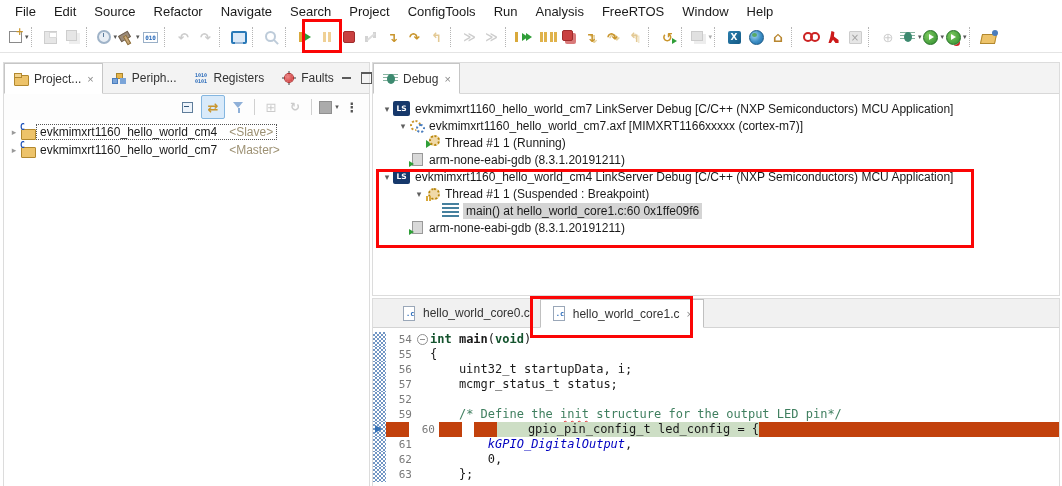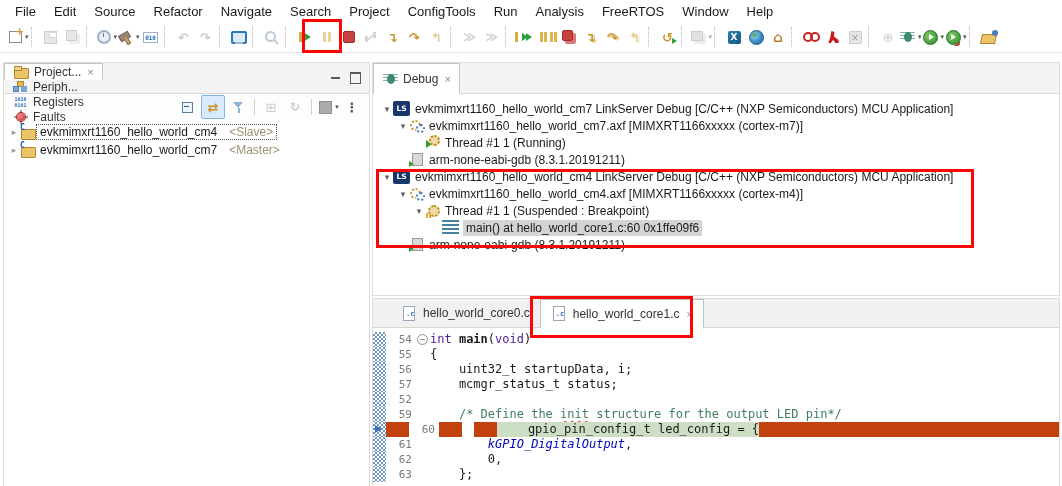--- a/index.html
+++ b/index.html
@@ -158,21 +158,21 @@
   .ptr.on{display:block;position:absolute;left:2px;top:3px;width:0;height:0;
     border-top:4px solid transparent;border-bottom:4px solid transparent;border-left:7px solid #3572b8;}
   .lnum{width:26px;flex:0 0 26px;text-align:right;padding-right:4px;color:#7a7a7a;font-size:11px;background:#fff;}
   .foldc{width:12px;flex:0 0 12px;display:flex;align-items:center;justify-content:center;background:#fff;}
   .foldm{visibility:hidden;width:9px;height:9px;border:1px solid #8f8f8f;border-radius:50%;position:relative;}
   .foldm.on{visibility:visible;}
   .foldm.on::after{content:"";position:absolute;left:2px;top:4px;width:5px;height:1px;background:#8f8f8f;}
   .ctext{display:inline-block;padding-left:2px;}
   .ctext span{white-space:pre;}
   .crow.cur .ctext{background:#cddec5;}
-  .kw{color:#4c1d95;font-weight:normal;}
+  .kw{color:#14532d;font-weight:bold;}
   .fn{font-weight:bold;}
   .cm{color:#3f7f5f;}
   .const{color:#0000c0;font-style:italic;}
   .sp{text-decoration:underline wavy #e03030 1px;text-underline-offset:2px;}
   
   .anno{position:absolute;border:3px solid #fb0505;pointer-events:none;}
   .anno.a1{left:302px;top:19px;width:34px;height:28px;}
   .anno.a2{left:376px;top:169px;width:592px;height:73px;}
   .anno.a3{left:530px;top:296px;width:157px;height:36px;}
 </style>
@@ -404,21 +404,21 @@
         <span class="ti"></span>
       </span>
 
       <span class="tbtn" title="Import">
         <span class="ti i-import"></span>
       </span>
     </div>
 
   <div class="panel left">
     <div class="ptabs">
-      <span style="display:flex;align-items:stretch;flex-direction:column;">
+      <span style="display:flex;align-items:stretch;">
 
           <span class="ptab active">
             <span class="ti sm i-folder"></span>
             <span class="ptab-label">Project...</span>
             <span class="tclose on">×</span>
           </span>
 
           <span class="ptab">
             <span class="ti sm i-periph"></span>
             <span class="ptab-label">Periph...</span>
@@ -535,25 +535,20 @@
           <span class="ti sm i-gdb"></span>
           <span class="dlabel">arm-none-eabi-gdb (8.3.1.20191211)</span>
         </div>
 
         <div class="drow" style="padding-left: 8px;">
           <span class="chev"></span>
           <span class="ti sm i-ls"></span>
           <span class="dlabel">evkmimxrt1160_hello_world_cm4 LinkServer Debug [C/C++ (NXP Semiconductors) MCU Application]</span>
         </div>
 
-        <div class="drow" style="padding-left: 24px;">
-          <span class="chev"></span>
-          <span class="ti sm i-axf"></span>
-          <span class="dlabel">evkmimxrt1160_hello_world_cm4.axf [MIMXRT1166xxxxx (cortex-m4)]</span>
-        </div>
 
         <div class="drow" style="padding-left: 40px;">
           <span class="chev"></span>
           <span class="ti sm i-threadsus"></span>
           <span class="dlabel">Thread #1 1 (Suspended : Breakpoint)</span>
         </div>
 
         <div class="drow" style="padding-left: 56px;">
           <span class="chev hid"></span>
           <span class="ti sm i-frame"></span>

